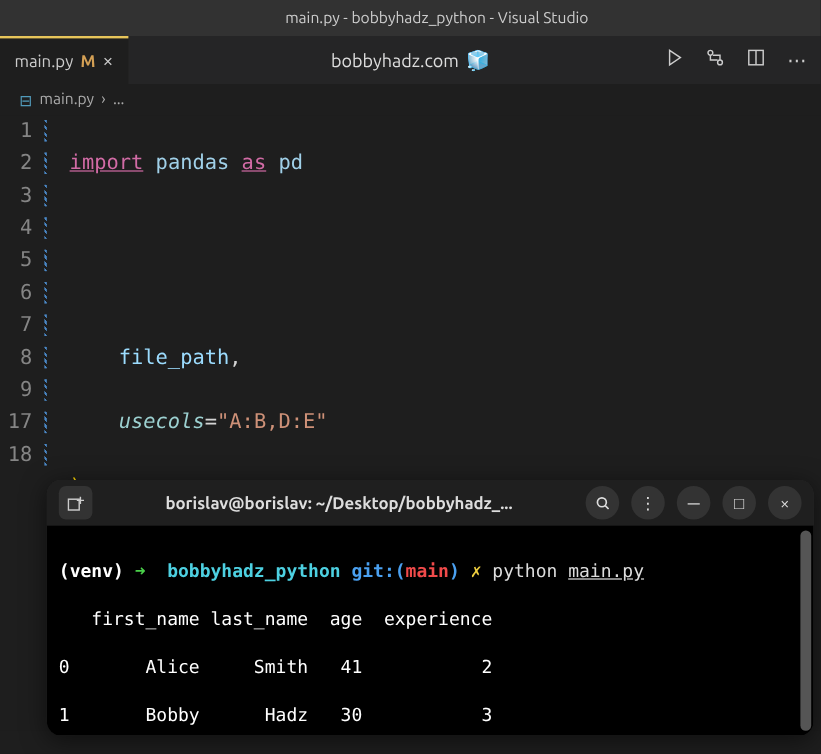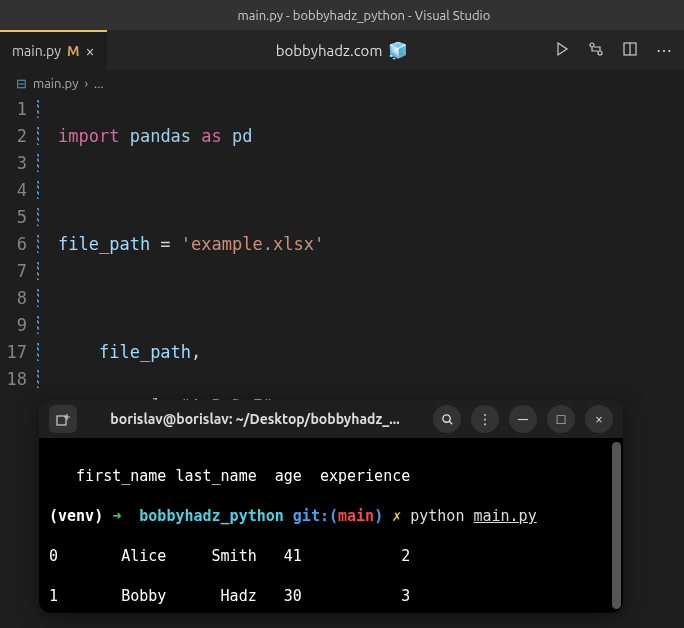--- a/index.html
+++ b/index.html
@@ -91,34 +91,34 @@
     .gutter .ln::after {
       content: '';
       position: absolute;
       right: -12px;
       top: 4px;
       width: 2px;
       height: 18px;
       background: repeating-linear-gradient(45deg, #4a88c7, #4a88c7 2px, transparent 2px, transparent 4px);
     }
     .code { padding-left: 18px; white-space: pre; }
-    .k-pink { color: #d16ba5; }
+    .k-pink { color: #d16ba5; text-decoration: underline; }
     .k-cyan { color: #9cdcfe; }
     .k-cyan-u { color: #a0d0e8; text-decoration-color: #5a7a4a; text-underline-offset: 3px; }
     .k-white { color: #d4d4d4; }
     .k-str { color: #ce9178; }
     .k-func { color: #dcdcaa; }
     .k-param { color: #9cd0d0; font-style: italic; }
     .k-gold { color: #ffd700; }
 
     .terminal-wrap {
       position: absolute;
       left: 39px;
       top: 400px;
-      width: 584px;
+      width: 639px;
       height: 213px;
       background: #2b2b2b;
       border-radius: 12px;
       overflow: hidden;
       box-shadow: 0 4px 20px rgba(0,0,0,0.5);
     }
     .term-header {
       height: 38px;
       background: #1f1f1f;
       display: flex;
@@ -235,21 +235,20 @@
       <div class="ln">6</div>
       <div class="ln">7</div>
       <div class="ln">8</div>
       <div class="ln">9</div>
       <div class="ln">17</div>
       <div class="ln">18</div>
   </div>
   <div class="code">
 <div><span class="k-pink">import</span> <span class="k-cyan-u">pandas</span> <span class="k-pink">as</span> <span class="k-cyan-u">pd</span></div>
 <div> </div>
-<div><span class="k-cyan">file_path</span><span class="k-white"> = </span><span class="k-str">'example.xlsx'</span></div>
 <div> </div>
 <div>    <span class="k-cyan">file_path</span><span class="k-white">,</span></div>
 <div>    <span class="k-param">usecols</span><span class="k-white">=</span><span class="k-str">"A:B,D:E"</span></div>
 <div><span class="k-gold">)</span></div>
 <div> </div>
 <div><span class="k-func">print</span><span class="k-gold">(</span><span class="k-cyan">df</span><span class="k-gold">)</span></div>
 
   </div>
 </div>
 
@@ -268,22 +267,22 @@
           <circle cx="6" cy="6" r="4" fill="none" stroke="#ddd" stroke-width="1.5"></circle>
           <line x1="9" y1="9" x2="12" y2="12" stroke="#ddd" stroke-width="1.5"></line>
         </svg>
     </div>
     <div class="term-btn round">⋮</div>
     <div class="term-btn round">─</div>
     <div class="term-btn round">□</div>
     <div class="term-btn round">×</div>
   </div>
   <div class="term-body">
+<div><span class="t-white">(venv)</span> <span class="t-green">➜</span>  <span class="t-cyan">bobbyhadz_python</span> <span class="t-blue">git:(</span><span class="t-red">main</span><span class="t-blue">)</span> <span class="t-yellow">✗</span> <span class="t-cmd">python </span><span class="t-cmd t-underline">main.py</span></div>
 <div>   first_name last_name  age  experience</div>
-<div><span class="t-white">(venv)</span> <span class="t-green">➜</span>  <span class="t-cyan">bobbyhadz_python</span> <span class="t-blue">git:(</span><span class="t-red">main</span><span class="t-blue">)</span> <span class="t-yellow">✗</span> <span class="t-cmd">python </span><span class="t-cmd t-underline">main.py</span></div>
 <div>0       Alice     Smith   41           2</div>
 <div>1       Bobby      Hadz   30           3</div>
 
 
 
     <div class="term-scroll"></div>
   </div>
 </div>
 
 </body></html>

